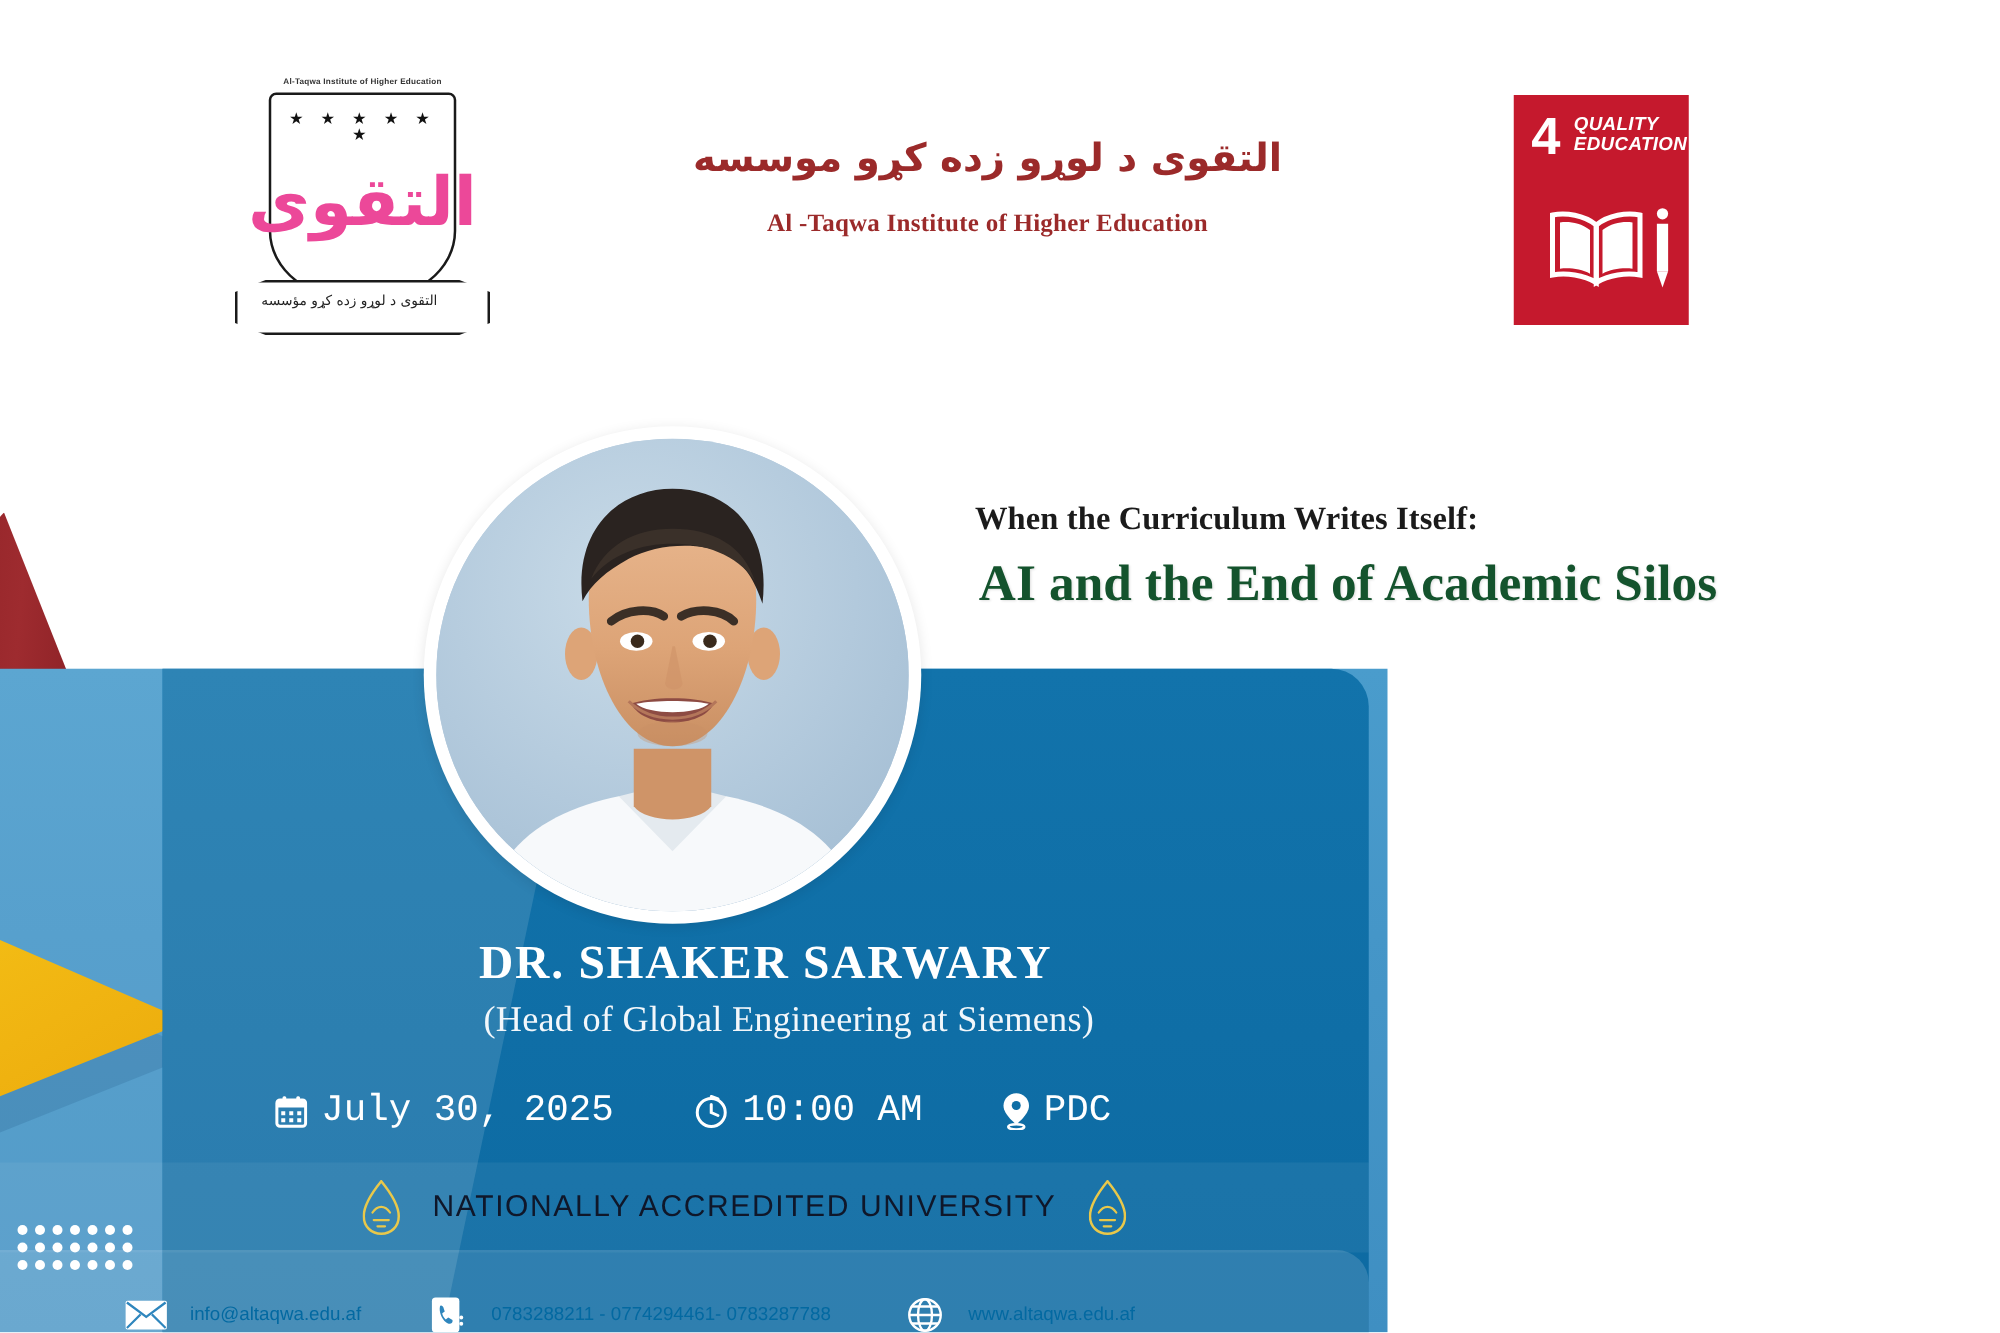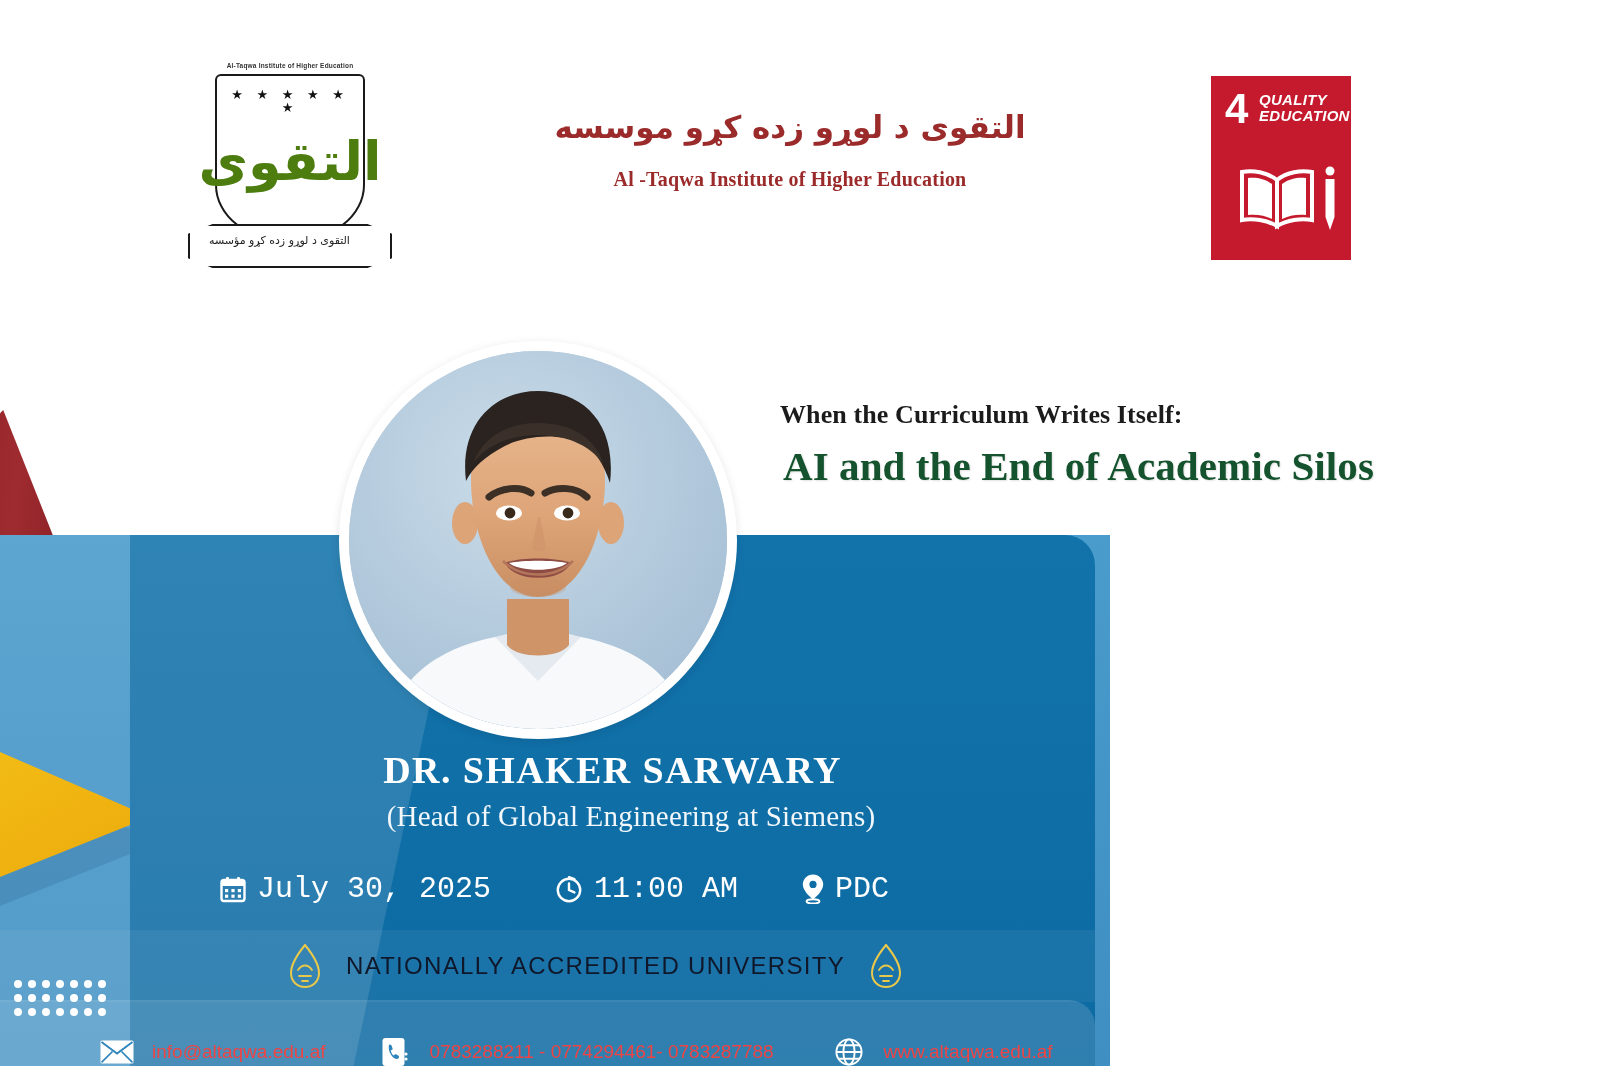--- a/index.html
+++ b/index.html
@@ -78,21 +78,21 @@
     font-size:6.5px; font-weight:bold; color:#333; letter-spacing:.2px; }
   .shield {
     position:absolute; left:35px; top:22px; width:150px; height:168px;
     border:2.5px solid #1a1a1a; background:#fff;
     border-radius:6px 6px 48% 48% / 6px 6px 34% 34%;
   }
   .stars { position:absolute; left:46px; top:36px; width:128px; text-align:center;
     font-size:13px; color:#111; letter-spacing:5px; line-height:1; }
   .calligraphy { position:absolute; left:46px; top:50px; width:128px; height:118px;
     display:flex; align-items:center; justify-content:center;
-    font-family:"DejaVu Sans", sans-serif; font-size:54px; color:#4d7c0f;
+    font-family:"DejaVu Sans", sans-serif; font-size:54px; color:#ec4899;
     font-weight:bold; }
   .ribbon {
     position:absolute; left:8px; top:172px; width:204px; height:44px;
     border:2px solid #1a1a1a; background:#fff;
     border-radius:4px;
     clip-path:polygon(0% 22%, 12% 0%, 88% 0%, 100% 22%, 100% 78%, 88% 100%, 12% 100%, 0% 78%);
   }
   .ribbon-text { position:absolute; left:8px; top:182px; width:183px; text-align:center;
     font-family:"DejaVu Sans", sans-serif; font-size:11px; color:#222; direction:rtl; }
 
@@ -164,21 +164,21 @@
   
   .accredited-row { position:absolute; left:290px; top:944px; z-index:13;
     display:flex; align-items:center; gap:26px; }
   .accredited-text { color:#0f172a; font-size:24px; letter-spacing:1.3px;
     font-family:"Liberation Sans", sans-serif; }
   .orn { width:30px; height:44px; }
 
   
   .footer-row { position:absolute; left:100px; top:1000px; width:995px; height:66px; z-index:13;
     display:flex; align-items:center; }
-  .fc { display:flex; align-items:center; gap:18px; color:#ef4444; font-size:19px;
+  .fc { display:flex; align-items:center; gap:18px; color:#0369a1; font-size:15px;
     font-family:"Liberation Sans", sans-serif;margin-top:37px; }
   .fc-icon { width:34px; height:28px; display:flex; align-items:center; justify-content:center; }
   .fc-email { margin-right:52px; }
   .fc-phone { margin-right:58px; }
 </style>
 </head>
 <body>
 
 <div id="poster">
 
@@ -319,21 +319,21 @@
           </g>
       </svg>
       <span>July 30, 2025</span>
     </div>
     <div class="meta-item">
       <svg width="28" height="28" viewBox="0 0 28 28">
         <circle cx="14" cy="15" r="11.2" fill="none" stroke="#fff" stroke-width="2.4"></circle>
         <path d="M14 8.5 L14 15 L19.4 17.4" stroke="#fff" stroke-width="2.4" fill="none" stroke-linecap="round"></path>
         <path d="M14 2.2 L19.4 4.2" stroke="#fff" stroke-width="2.4" fill="none" stroke-linecap="round"></path>
       </svg>
-      <span>11:00 AM</span>
+      <span>10:00 AM</span>
     </div>
     <div class="meta-item">
       <svg width="22" height="30" viewBox="0 0 22 30">
         <path d="M11 0.5 C5.2 0.5 0.8 5 0.8 10.6 C0.8 17.8 11 25.5 11 25.5 C11 25.5 21.2 17.8 21.2 10.6 C21.2 5 16.8 0.5 11 0.5 Z" fill="#fff"></path>
         <circle cx="11" cy="10.4" r="3.6" fill="#0f6ea6"></circle>
         <ellipse cx="11" cy="27.4" rx="6.4" ry="2.1" fill="none" stroke="#fff" stroke-width="2"></ellipse>
       </svg>
       <span>PDC</span>
     </div>
   </div>

